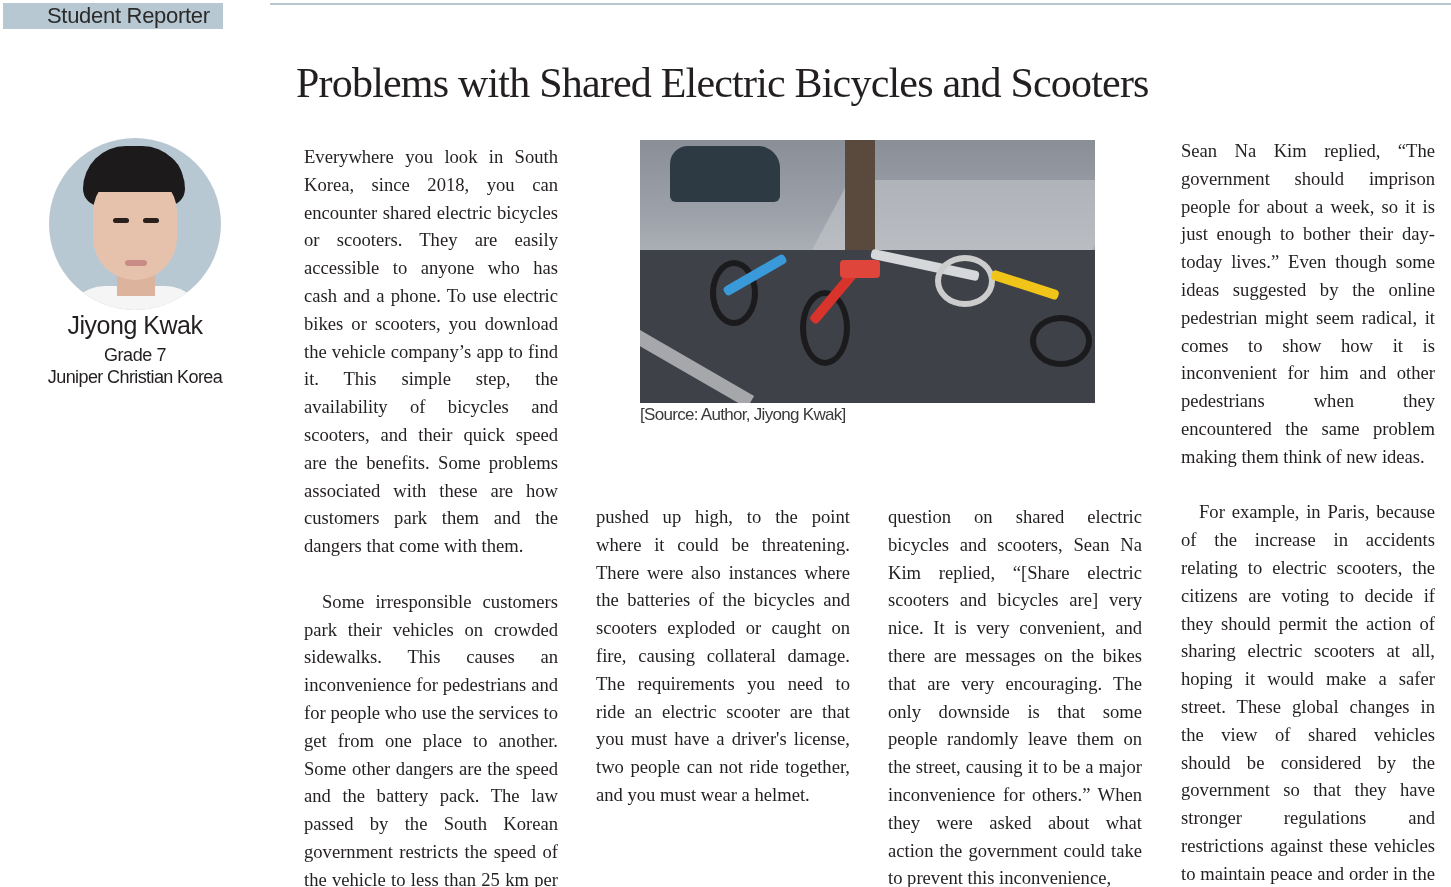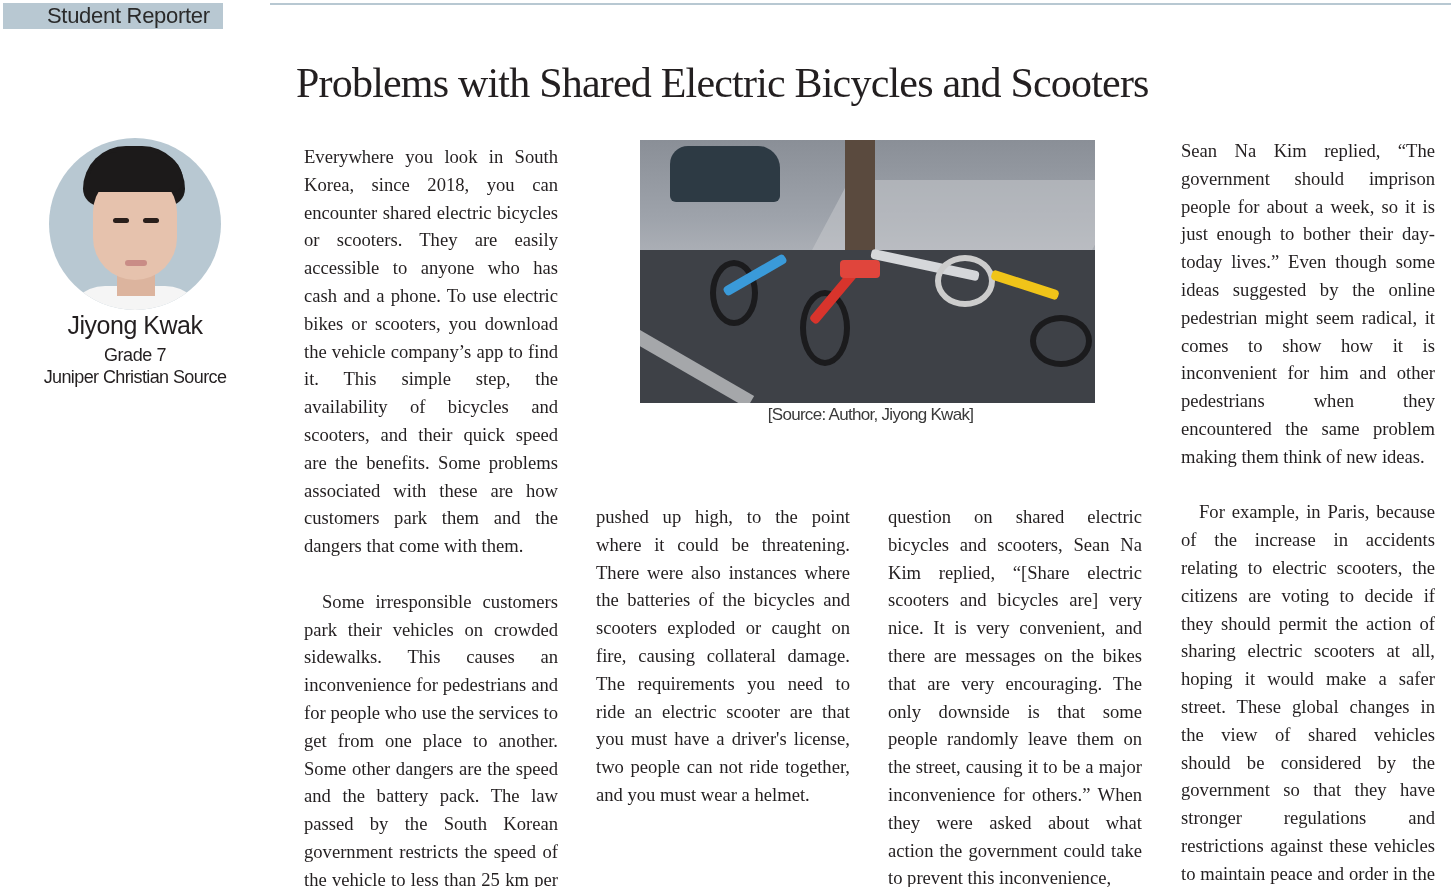--- a/index.html
+++ b/index.html
@@ -55,21 +55,21 @@
     .photo .road { position: absolute; left: 0; top: 0; width: 455px; height: 130px; background: linear-gradient(180deg, #8a8f97 0%, #9ea3ab 60%, #b2b5bb 100%); }
     .photo .sunlit { position: absolute; left: 180px; top: 40px; width: 280px; height: 110px; background: #c7c9cc; transform: skewX(-28deg); opacity: .55; }
     .photo .ground { position: absolute; left: 0; top: 110px; width: 455px; height: 153px; background: #3e4147; }
     .photo .curb { position: absolute; left: -20px; top: 220px; width: 140px; height: 14px; background: #a5a7aa; transform: rotate(30deg); }
     .photo .tree { position: absolute; left: 205px; top: 0; width: 30px; height: 110px; background: #5a4a3e; }
     .photo .car { position: absolute; left: 30px; top: 6px; width: 110px; height: 56px; background: #2d3a44; border-radius: 18px 22px 6px 6px; }
     .photo .bike { position: absolute; border-radius: 50%; border: 6px solid #1b1b1d; }
     .photo .frame { position: absolute; height: 10px; border-radius: 4px; }
     .caption { font-family: "Liberation Sans", "DejaVu Sans", sans-serif; font-size: 17px; line-height: 24px; color: #3a3a3a; letter-spacing: -0.7px; }
     .caption-text { margin-top: 4px; }
-    .caption-source { text-align: center; margin-right: -6px; }
+    .caption-source { text-align: left; margin-right: -6px; }
   </style>
 </head>
 <body>
 
 <div class="top-rule"></div>
 <div class="section-tab">Student Reporter</div>
 
 <h1 class="headline">Problems with Shared Electric Bicycles and Scooters</h1>
 
 <div class="author">
@@ -78,21 +78,21 @@
     <div class="neck"></div>
     <div class="hair"></div>
     <div class="face"></div>
     <div class="fringe"></div>
     <div class="eye l"></div>
     <div class="eye r"></div>
     <div class="mouth"></div>
   </div>
   <div class="author-name">Jiyong Kwak</div>
   <div class="author-grade">Grade 7</div>
-  <div class="author-school">Juniper Christian Source</div>
+  <div class="author-school">Juniper Christian Korea</div>
 </div>
 
 <div class="col col1">
   <p>Everywhere you look in South Korea, since 2018, you can encounter shared electric bicycles or scooters. They are easily accessible to anyone who has cash and a phone. To use electric bikes or scooters, you download the vehicle company’s app to find it. This simple step, the availability of bicycles and scooters, and their quick speed are the benefits. Some problems associated with these are how customers park them and the dangers that come with them.</p>
   <p class="indent">Some irresponsible customers park their vehicles on crowded sidewalks. This causes an inconvenience for pedestrians and for people who use the services to get from one place to another. Some other dangers are the speed and the battery pack. The law passed by the South Korean government restricts the speed of the vehicle to less than 25 km per hour. However, the speed of the vehicle can be</p>
 </div>
 
 <div class="figure">
   <div class="photo">
     <div class="road"></div>

